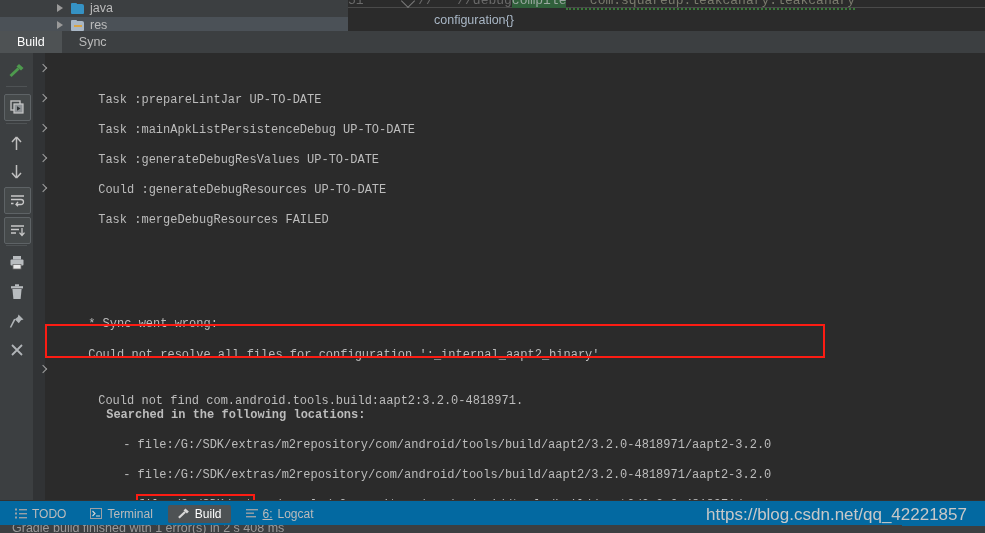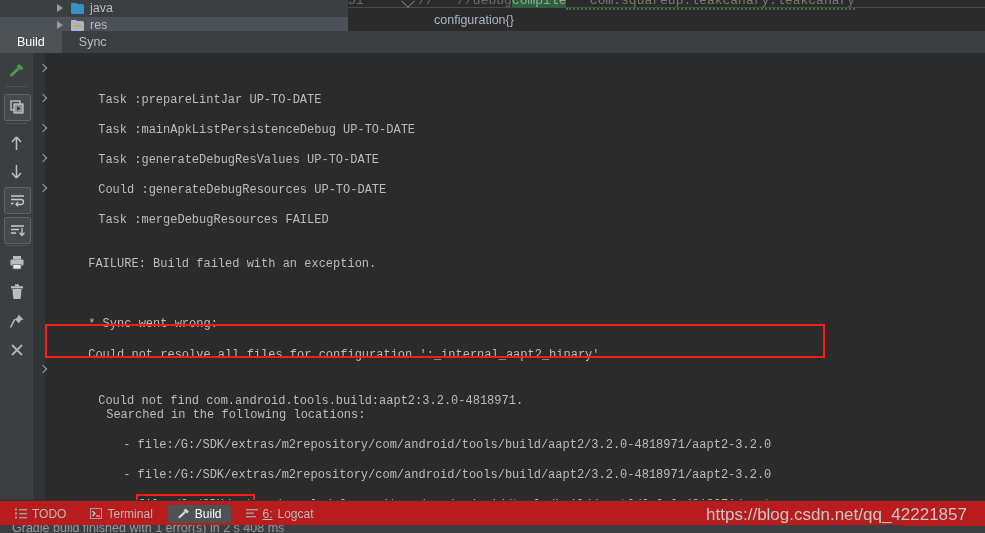--- a/index.html
+++ b/index.html
@@ -233,21 +233,21 @@
     border: 2.5px solid #fc1c13;
     box-sizing: border-box;
     pointer-events: none;
   }
 
   
   .status-bar {
     position: absolute;
     left: 0; top: 500px;
     width: 985px; height: 25px;
-    background: #b91c1c;
+    background: #0369a1;
     display: flex;
     align-items: center;
     border-top: 1px solid #323232;
   }
   .sb-item {
     display: flex;
     align-items: center;
     gap: 5px;
     padding: 2px 9px;
     margin-left: 6px;
@@ -417,38 +417,35 @@
     <div class="out-line" style="left:22px; top:97px;">
       <span class="chev" style="left:-16px; top:4px;"></span>
       <span>Could :generateDebugResources UP-TO-DATE</span>
     </div>
 
     <div class="out-line" style="left:22px; top:127px;">
       <span class="chev" style="left:-16px; top:4px;"></span>
       <span>Task :mergeDebugResources FAILED</span>
     </div>
 
-    <div class="out-line" style="left:12px; top:187px;">
-      <span>FAILURE: Build failed with an exception.</span>
-    </div>
 
     <div class="out-line" style="left:12px; top:247px;">
       <span>* Sync went wrong:</span>
     </div>
 
     <div class="out-line" style="left:12px; top:278px;">
       <span>Could not resolve all files for configuration ':_internal_aapt2_binary'.</span>
     </div>
 
     <div class="out-line" style="left:22px; top:308px;">
       <span class="chev" style="left:-16px; top:4px;"></span>
       <span>Could not find com.android.tools.build:aapt2:3.2.0-4818971.</span>
     </div>
 
-    <div class="out-line" style="left:30px; top:338px;">
+    <div class="out-line" style="left:30px; top:338px;font-weight:bold;">
       <span>Searched in the following locations:</span>
     </div>
 
     <div class="out-line" style="left:47px; top:368px;">
       <span>- file:/G:/SDK/extras/m2repository/com/android/tools/build/aapt2/3.2.0-4818971/aapt2-3.2.0</span>
     </div>
     <div class="out-line" style="left:47px; top:398px;">
       <span>- file:/G:/SDK/extras/m2repository/com/android/tools/build/aapt2/3.2.0-4818971/aapt2-3.2.0</span>
     </div>
     <div class="out-line" style="left:47px; top:428px;">

